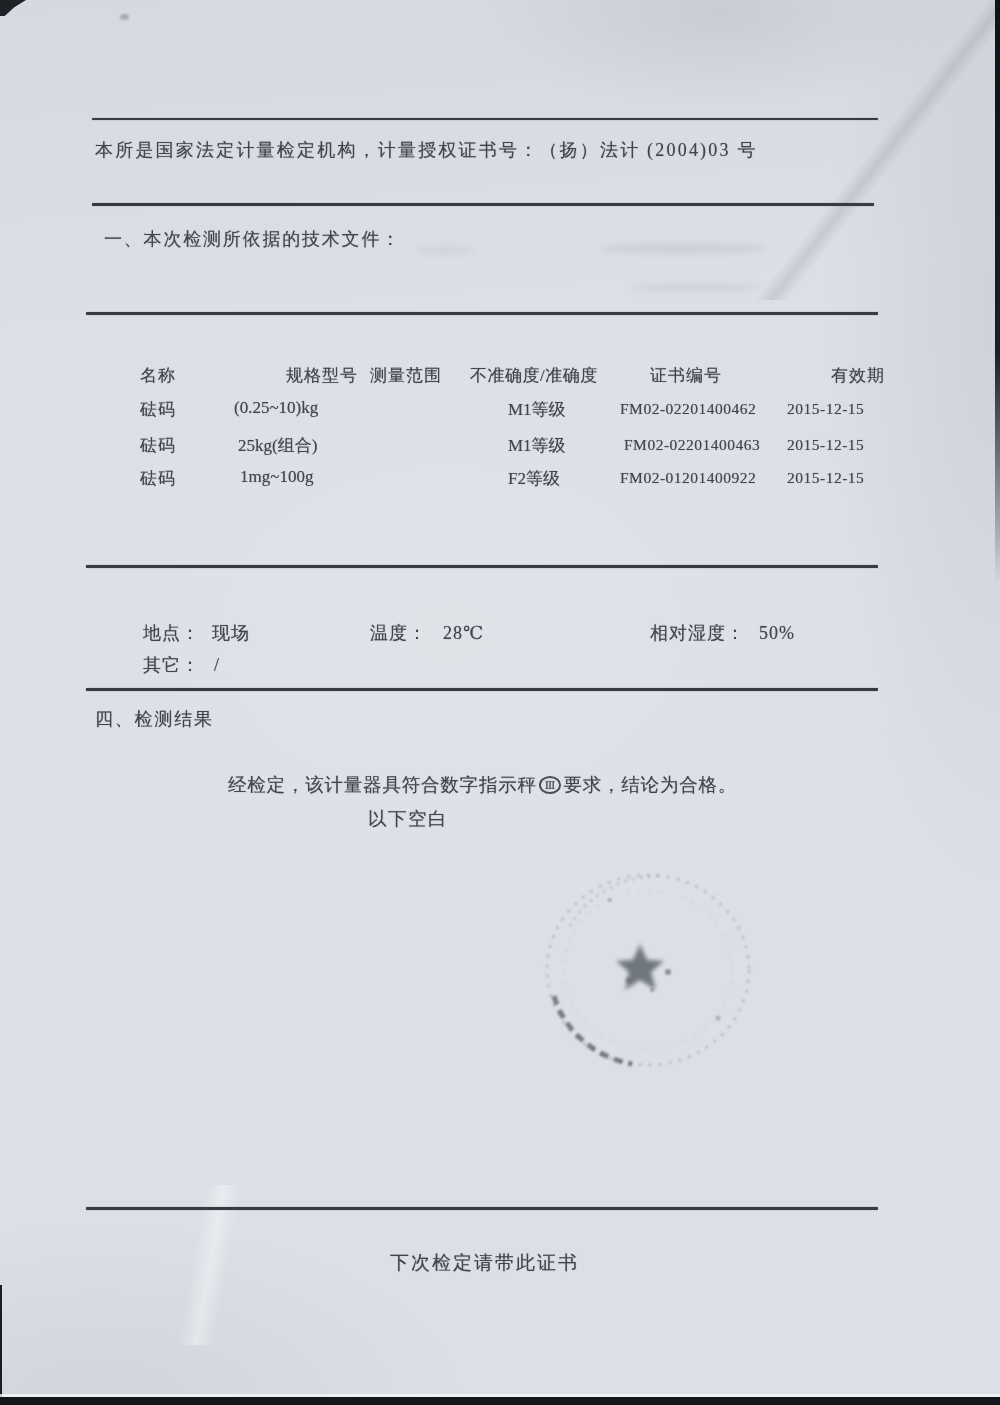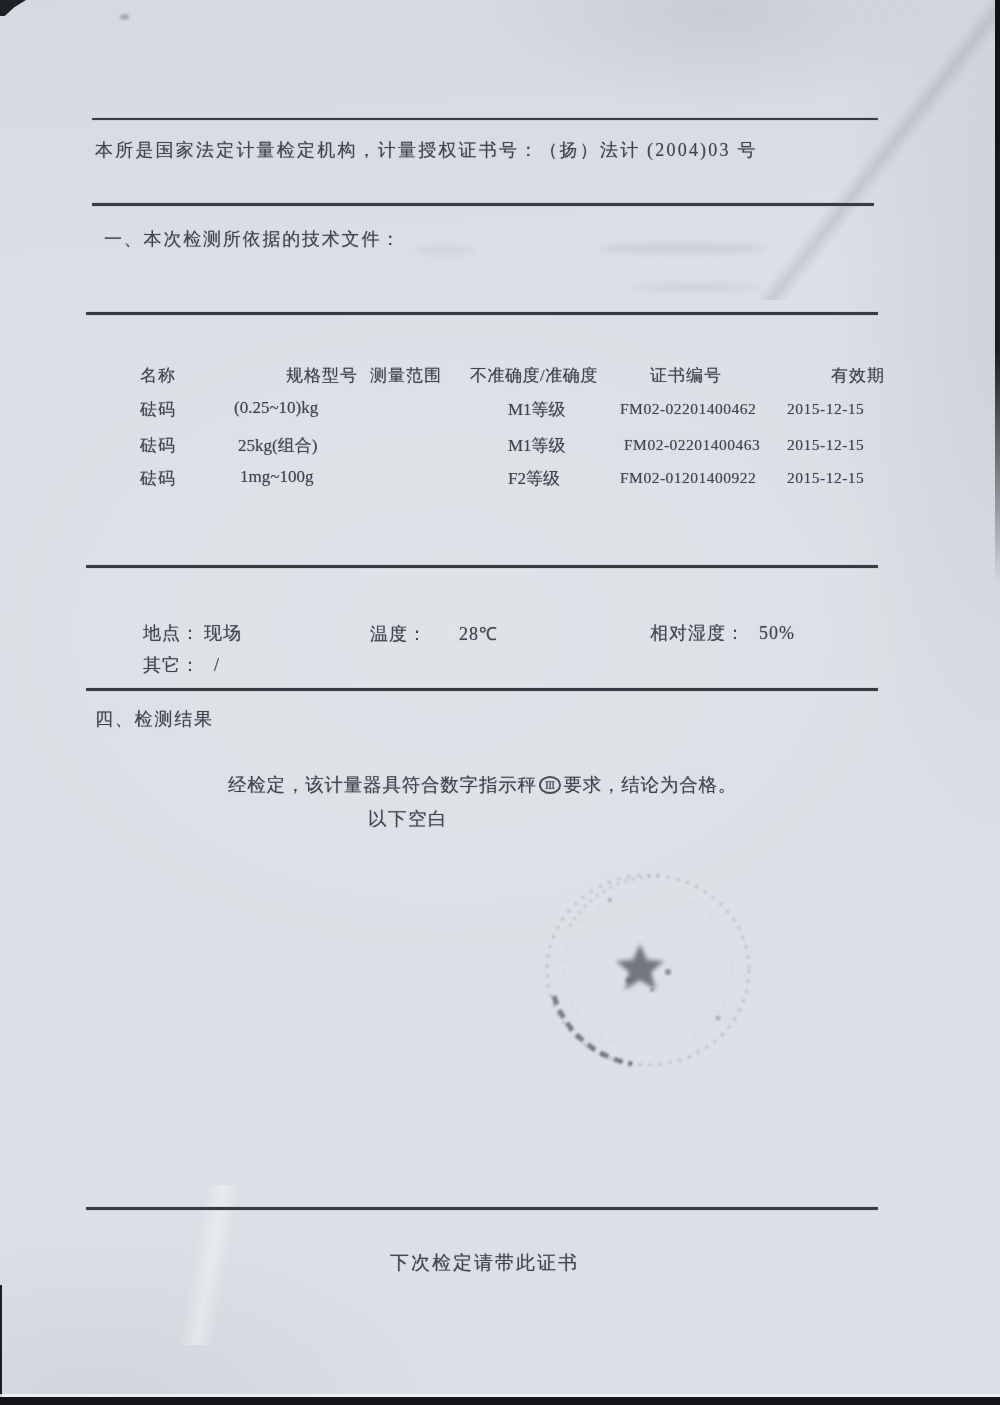--- a/index.html
+++ b/index.html
@@ -104,22 +104,22 @@
     <div class="txt cell" style="top:467px;left:140px;font-size:17px;letter-spacing:1px;">砝码</div>
     <div class="txt cell" style="top:467px;left:240px;font-size:17px;">1mg~100g</div>
     <div class="txt cell" style="top:467px;left:370px;font-size:17px;"></div>
     <div class="txt cell" style="top:467px;left:508px;font-size:17px;">F2等级</div>
     <div class="txt cell" style="top:469px;left:620px;font-size:15.5px;letter-spacing:0.5px;">FM02-01201400922</div>
     <div class="txt cell" style="top:469px;left:787px;font-size:15.5px;letter-spacing:0.5px;">2015-12-15</div>
   </div>
 
   <div class="rule" style="top:565px;left:86px;width:792px;height:2.5px;"></div>
 
-  <div class="txt" style="top:621px;left:143px;font-size:18px;letter-spacing:1px;"><span>地点：</span><span style="margin-left:4px;">现场</span></div>
-  <div class="txt" style="top:621px;left:370px;font-size:18px;letter-spacing:1px;"><span>温度：</span><span style="margin-left:32px;font-family:Liberation Serif, serif;">28℃</span></div>
+  <div class="txt" style="top:621px;left:143px;font-size:18px;letter-spacing:1px;"><span>地点：</span><span style="margin-left:12px;">现场</span></div>
+  <div class="txt" style="top:621px;left:370px;font-size:18px;letter-spacing:1px;"><span>温度：</span><span style="margin-left:16px;">28℃</span></div>
   <div class="txt" style="top:621px;left:650px;font-size:18px;letter-spacing:1px;"><span>相对湿度：</span><span style="margin-left:14px;">50%</span></div>
   <div class="txt" style="top:653px;left:143px;font-size:18px;letter-spacing:1px;"><span>其它：</span><span style="margin-left:14px;">/</span></div>
 
   <div class="rule" style="top:688px;left:86px;width:792px;height:2.5px;"></div>
   <div class="txt" style="top:707px;left:95px;font-size:18px;letter-spacing:1.8px;">四、检测结果</div>
 
   <div class="txt" style="top:772px;left:228px;font-size:18.5px;letter-spacing:0.8px;"><span>经检定，该计量器具符合数字指示秤</span><span class="cls-oval">Ⅲ</span><span>要求，结论为合格。</span></div>
   <div class="txt" style="top:806px;left:368px;font-size:18.5px;letter-spacing:1.5px;">以下空白</div>
 
   <svg class="stamp" width="220" height="210" viewBox="0 0 220 210">

